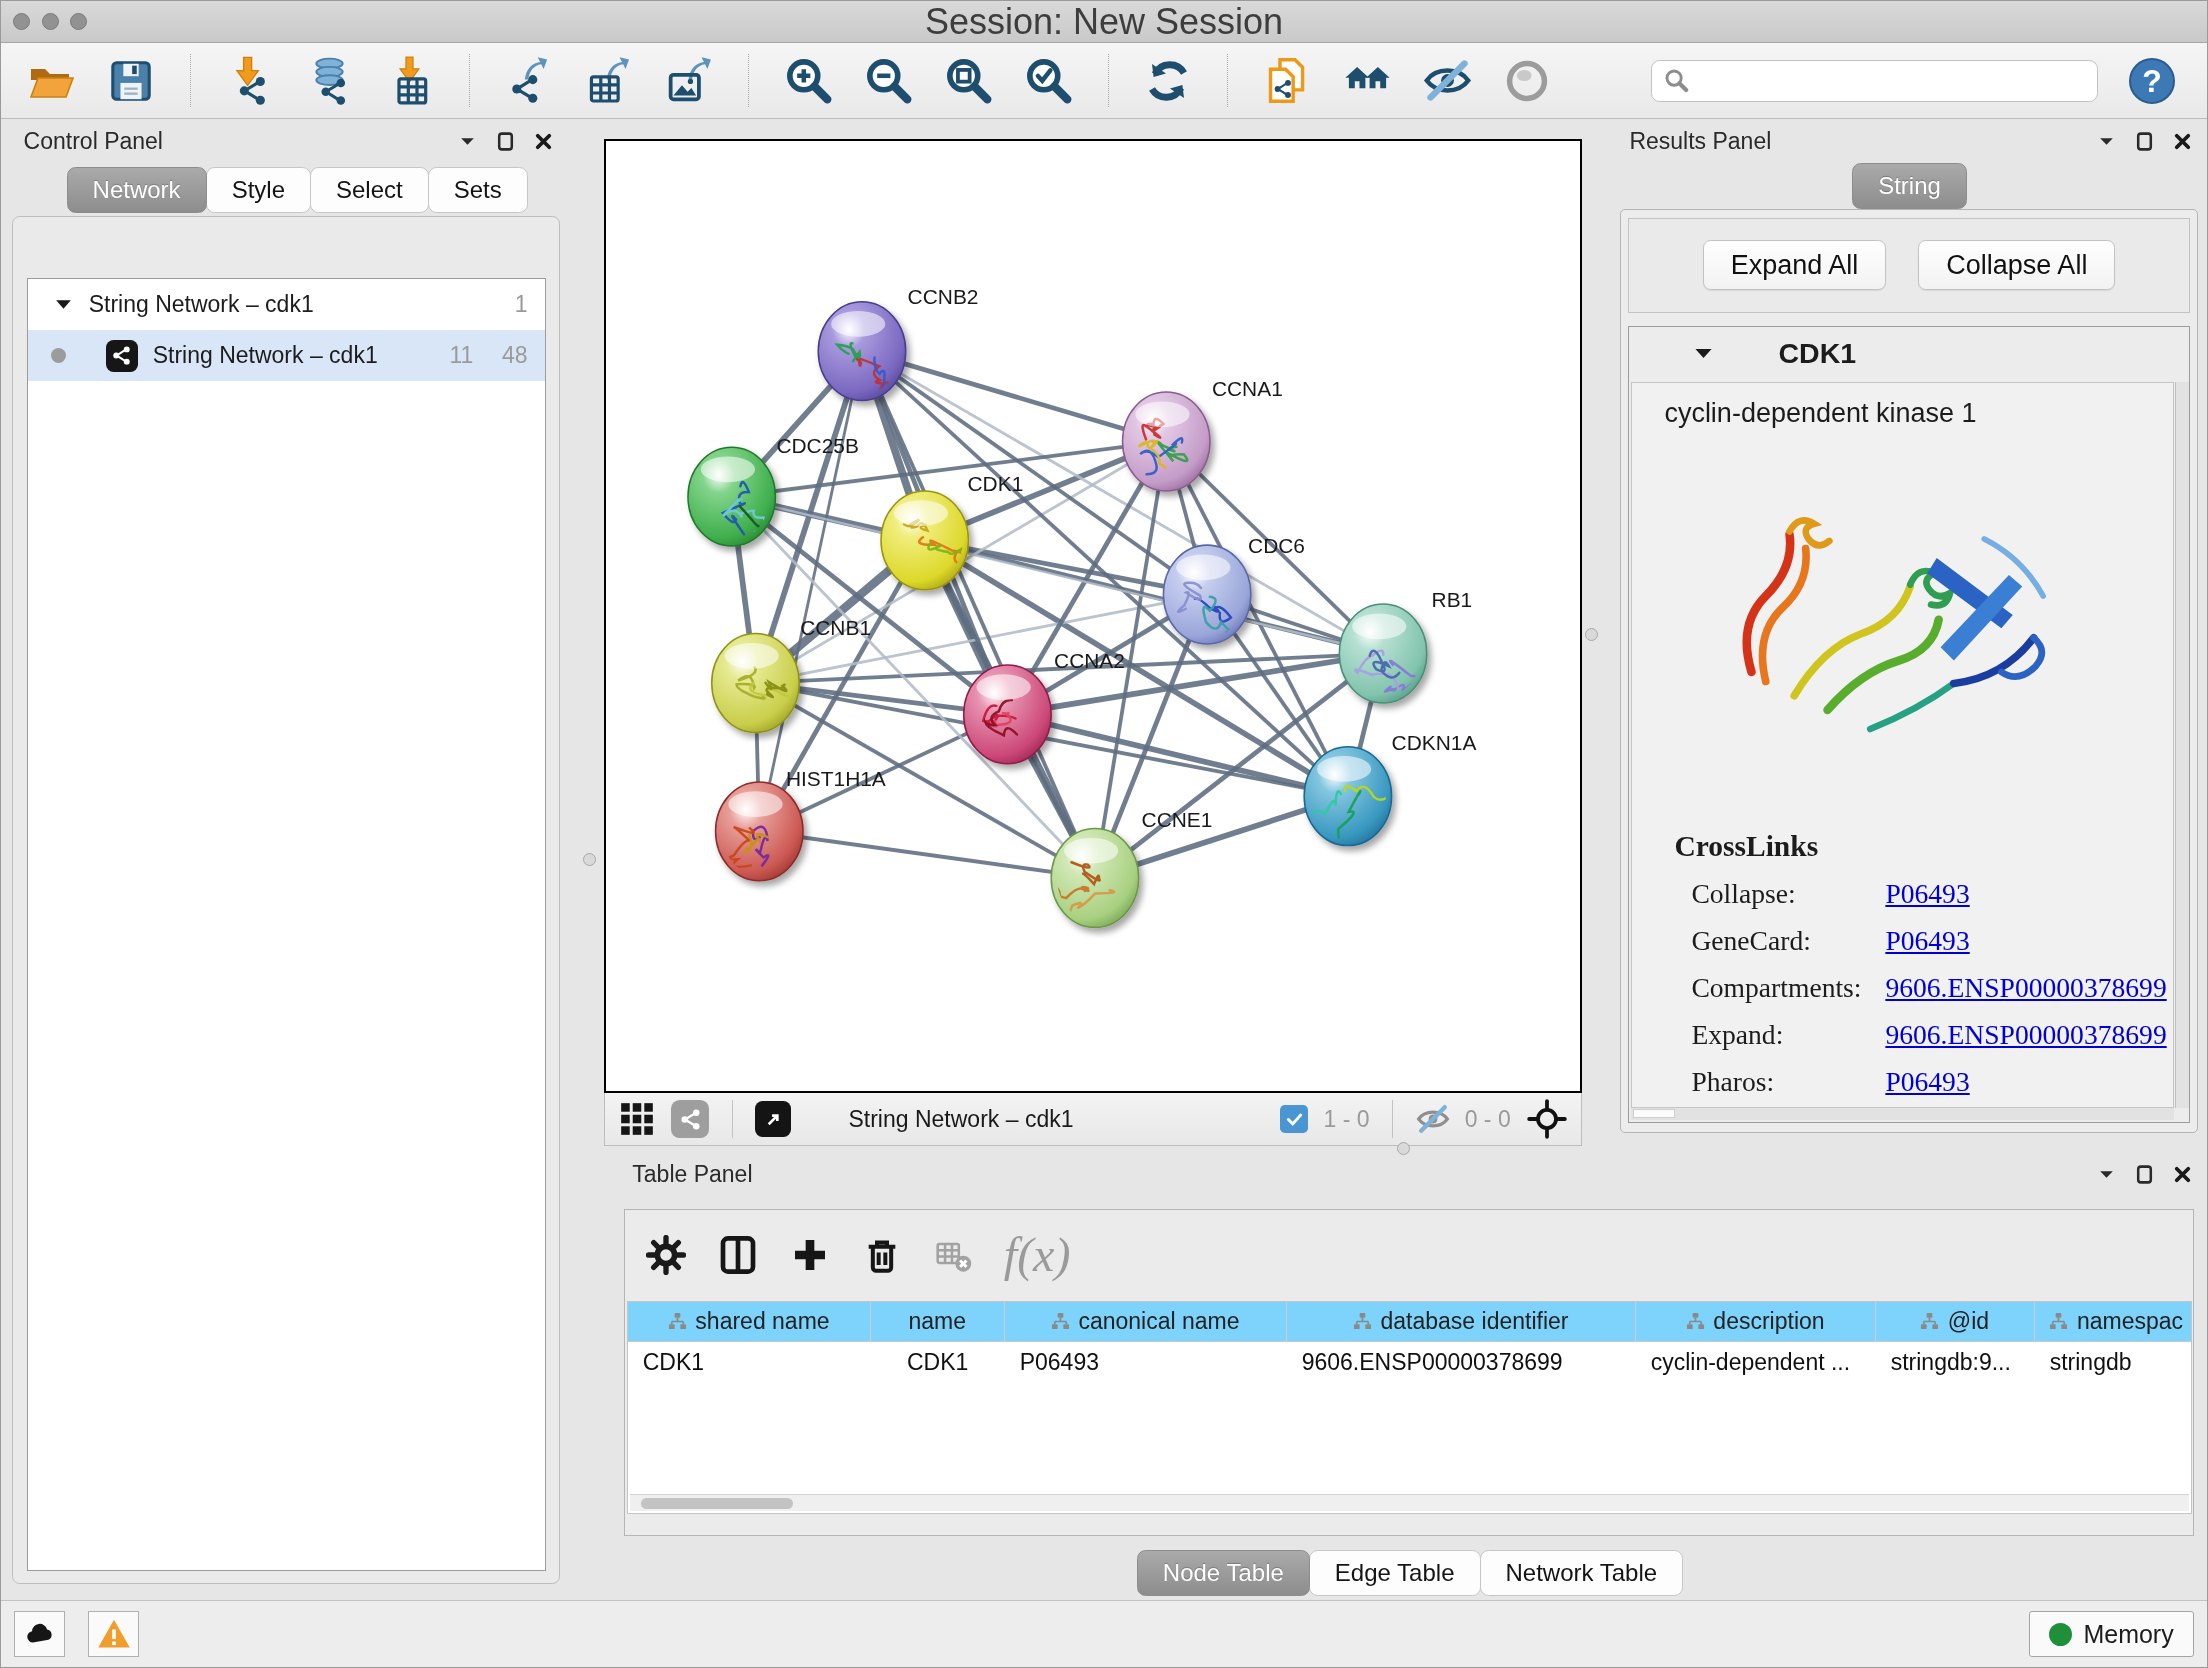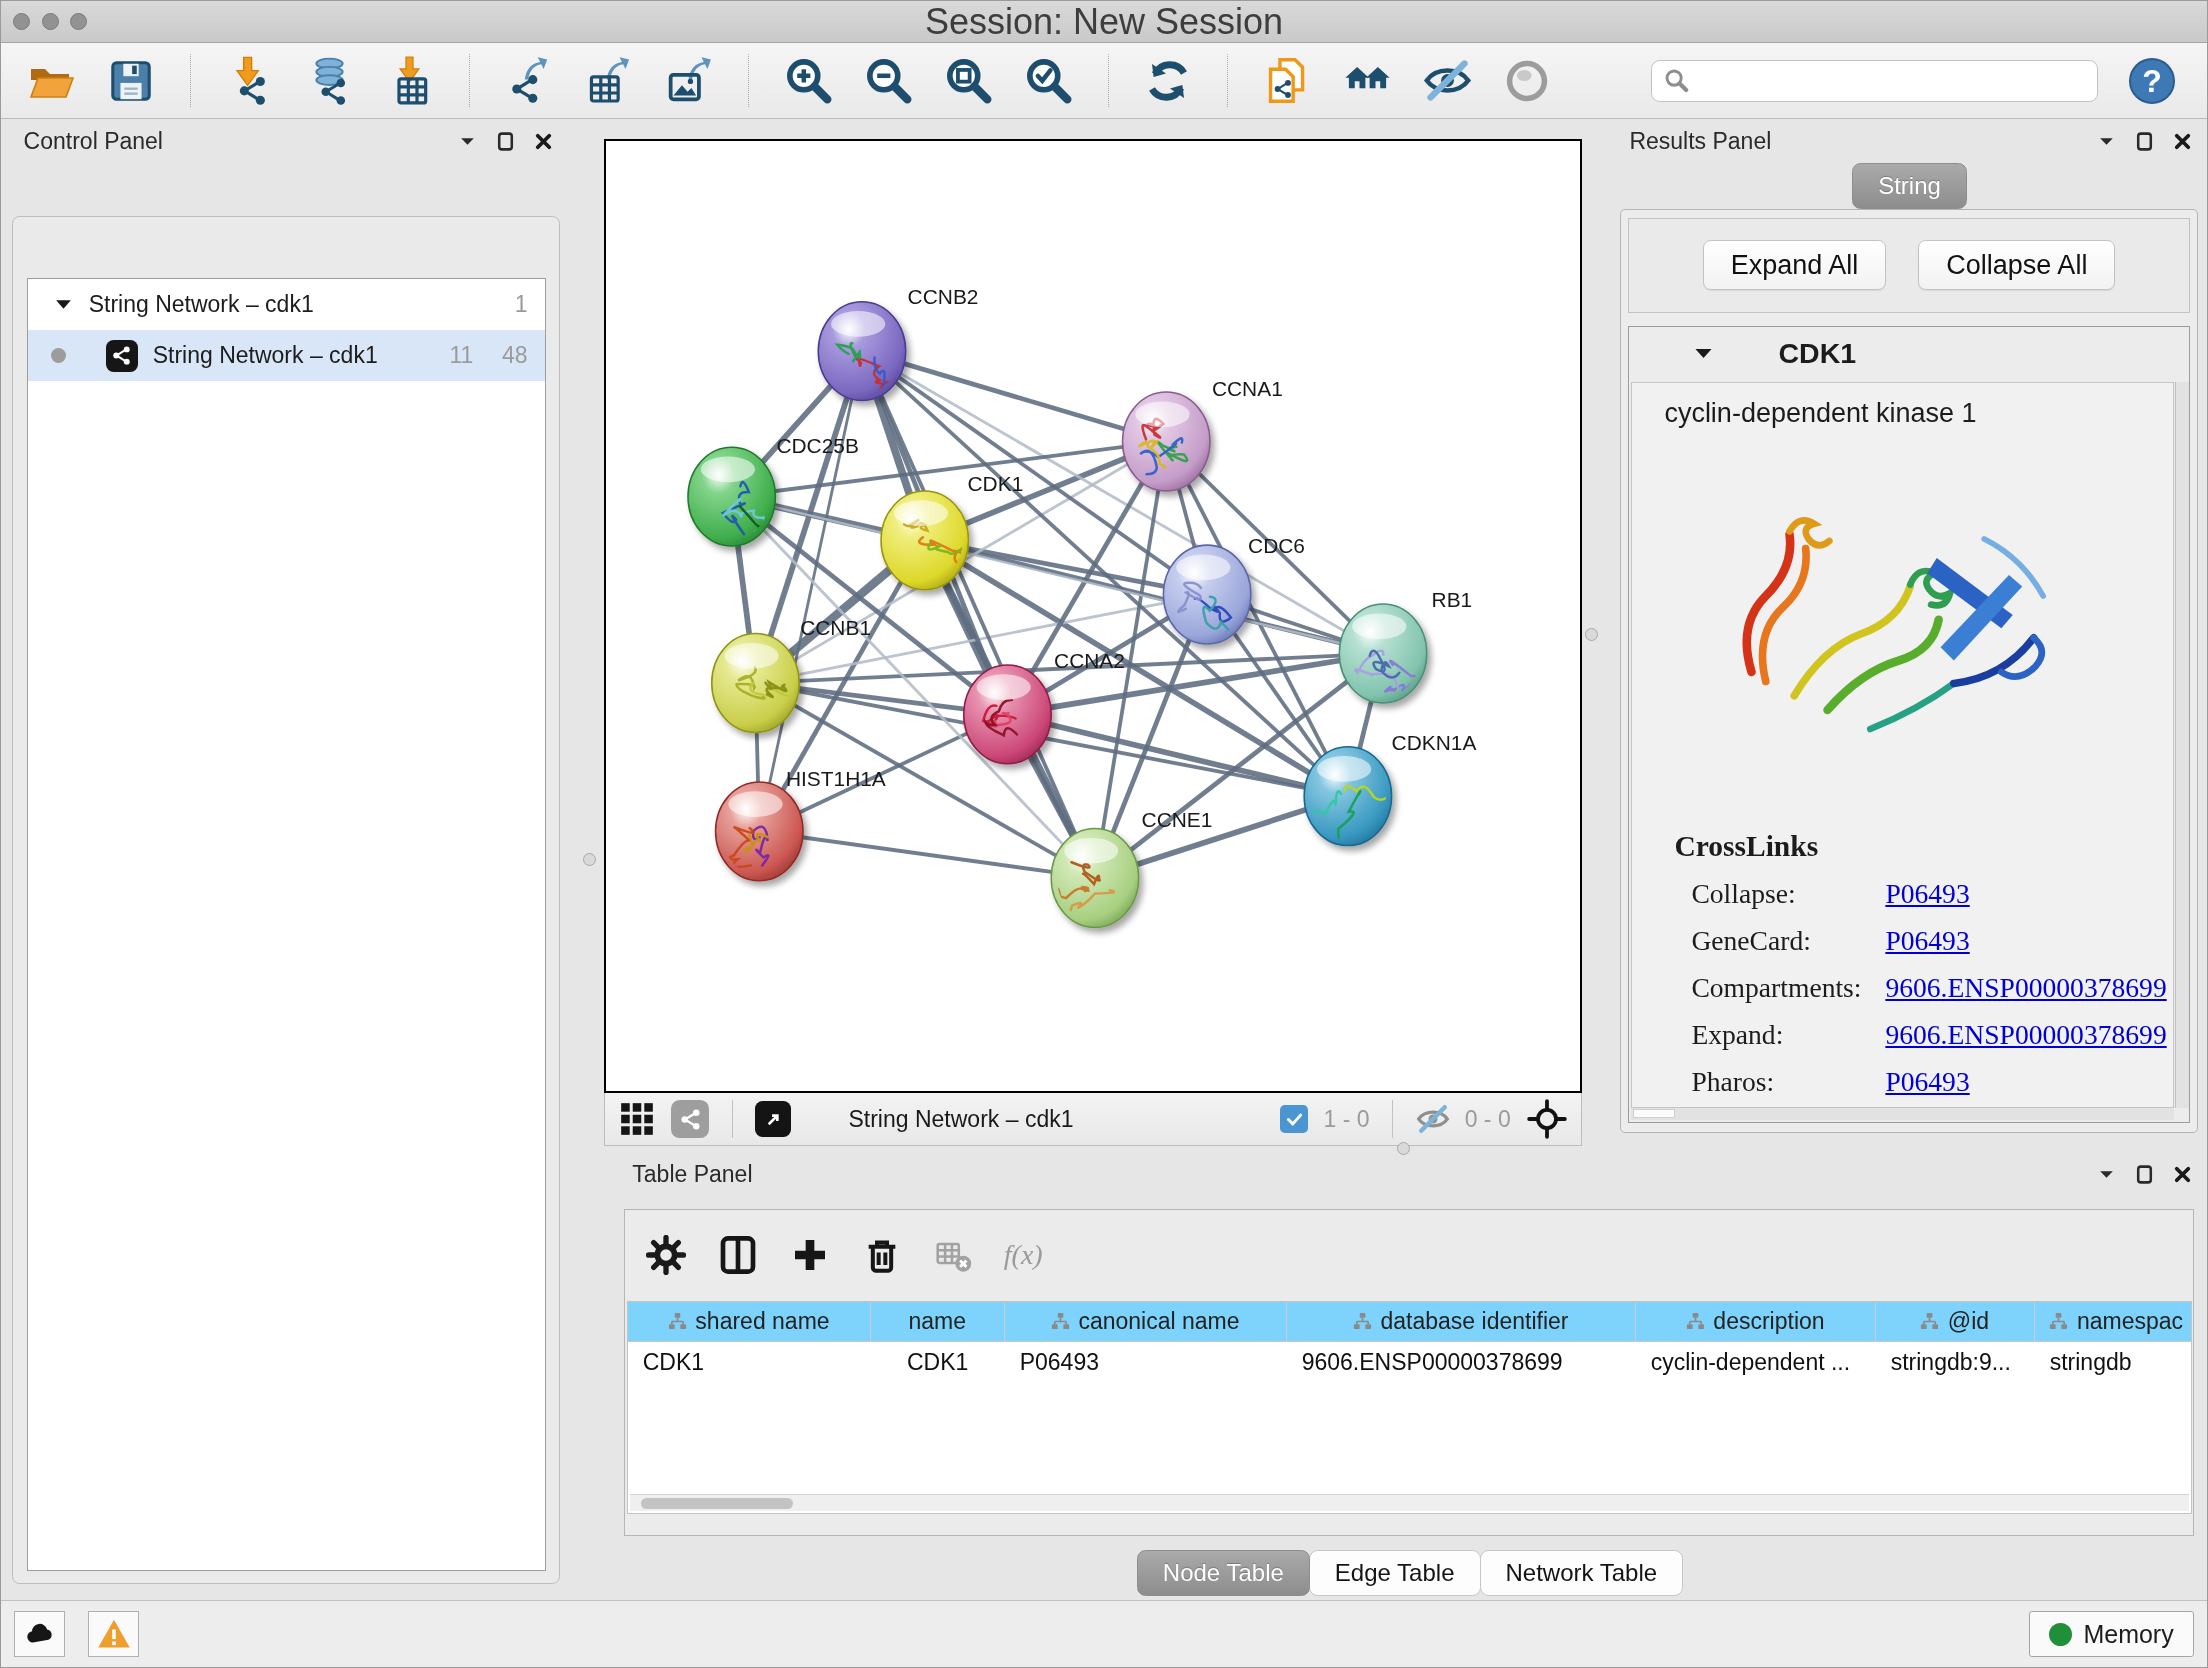--- a/index.html
+++ b/index.html
@@ -97,21 +97,21 @@
   .tbl-head{ display:flex; height:40px; background:#7dd3fc; border-bottom:1px solid #c9c9c9; }
   .th{ display:flex; align-items:center; justify-content:center; gap:8.6px; font-size:23px;
     color:#222; border-right:1px solid #cdcdcd; flex:none; }
   .tbl-row{ display:flex; height:40px; background:#fff; }
   .td{ font-size:23px; color:#101010; display:flex; align-items:center; padding-left:15px; flex:none; }
   .td.center{ justify-content:center; padding-left:0; }
   .tp-hscroll{ position:absolute; left:1.9px; right:1.9px; bottom:1.9px; height:17px; background:#efefef;
     border-top:1px solid #d4d4d4; }
   .tp-hthumb{ position:absolute; left:11.4px; top:2.9px; width:152px; height:11.4px; background:#c3c3c3; border-radius:5.7px; }
   .tp-tabs{ position:absolute; left:0; right:0; top:396px; display:flex; justify-content:center; }
-  .fx{ font-family:"Liberation Serif", serif; font-style:italic; font-size:28px; color:#9a9a9a; }
+  .fx{ font-family:"Liberation Serif", serif; font-style:italic; font-size:48px; color:#9a9a9a; }
   
   .statusbar{ position:absolute; left:0; bottom:0; width:100%; height:67px; background:#ededed;
     border-top:1px solid #c2c2c2; display:flex; align-items:center; padding:0 13.3px; gap:23px; }
   .sbtn{ width:51px; height:46px; background:#fafafa; border:1.9px solid #b0b0b0;
     display:flex; align-items:center; justify-content:center; }
   .membtn{ margin-left:auto; display:flex; align-items:center; gap:11.4px; background:#fafafa;
     border:1px solid #a5a5a5; border-radius:2.9px; padding:7.6px 19px; font-size:25px; }
   .memdot{ width:23px; height:23px; border-radius:50%; background:#1f8f3a; }
   svg{ display:block; }
 </style>
@@ -325,20 +325,26 @@
             <polygon points="4,7 16,7 10,13" fill="#2a2a2a"></polygon>
           </svg>
         <svg class="wc" viewBox="0 0 20 20">
             <rect x="4" y="2.5" width="12" height="15" rx="2.5" fill="none" stroke="#2a2a2a" stroke-width="2.4"></rect>
           </svg>
         <svg class="wc" viewBox="0 0 20 20">
             <path d="M4.5 4.5 L15.5 15.5 M15.5 4.5 L4.5 15.5" stroke="#1a1a1a" stroke-width="3.6" stroke-linecap="round"></path>
           </svg>
       </span>
     </div>
+    <div class="tabrow" id="cp-tabs" style="position:absolute;left:59px;top:46px">
+        <div class="tab active">Network</div>
+        <div class="tab">Style</div>
+        <div class="tab">Select</div>
+        <div class="tab">Sets</div>
+      </div>
     <div class="cp-box">
       <div class="cp-list">
         <div class="tree-row">
           <svg width="21" height="21" viewBox="0 0 20 20" style="margin-left:25px">
               <polygon points="3,6 17,6 10,14" fill="#1a1a1a"></polygon>
             </svg>
           <span style="margin-left:15px">String Network – cdk1</span>
           <span class="tree-count" style="margin-left:auto;margin-right:17px">1</span>
         </div>
         <div class="tree-row sel">

